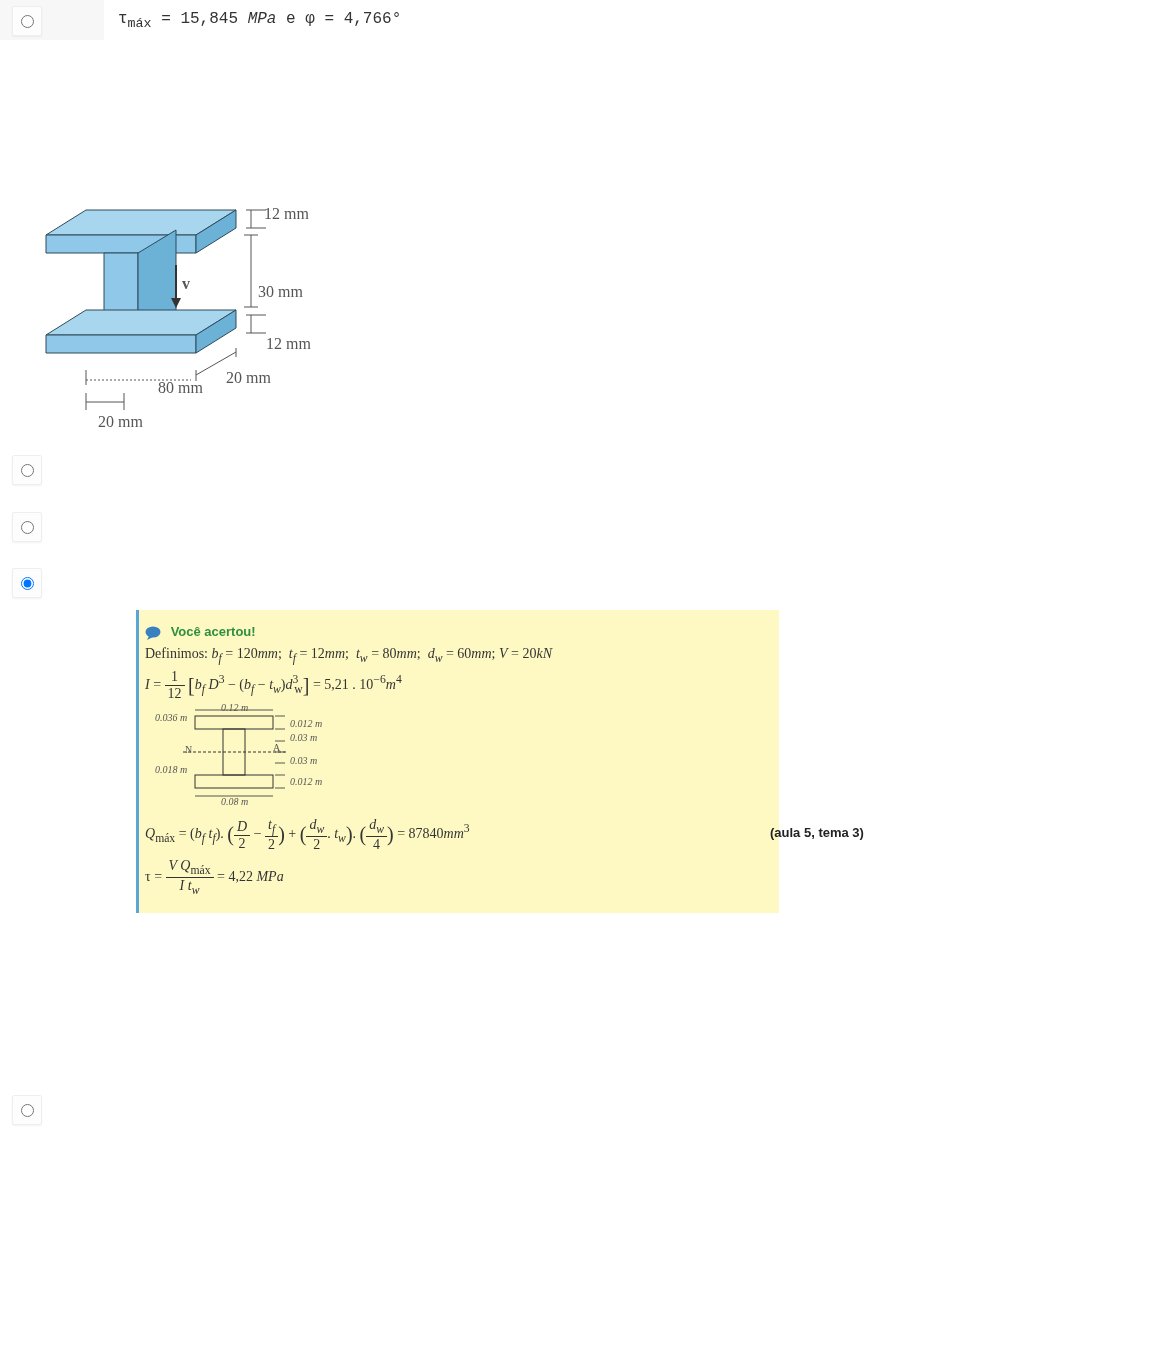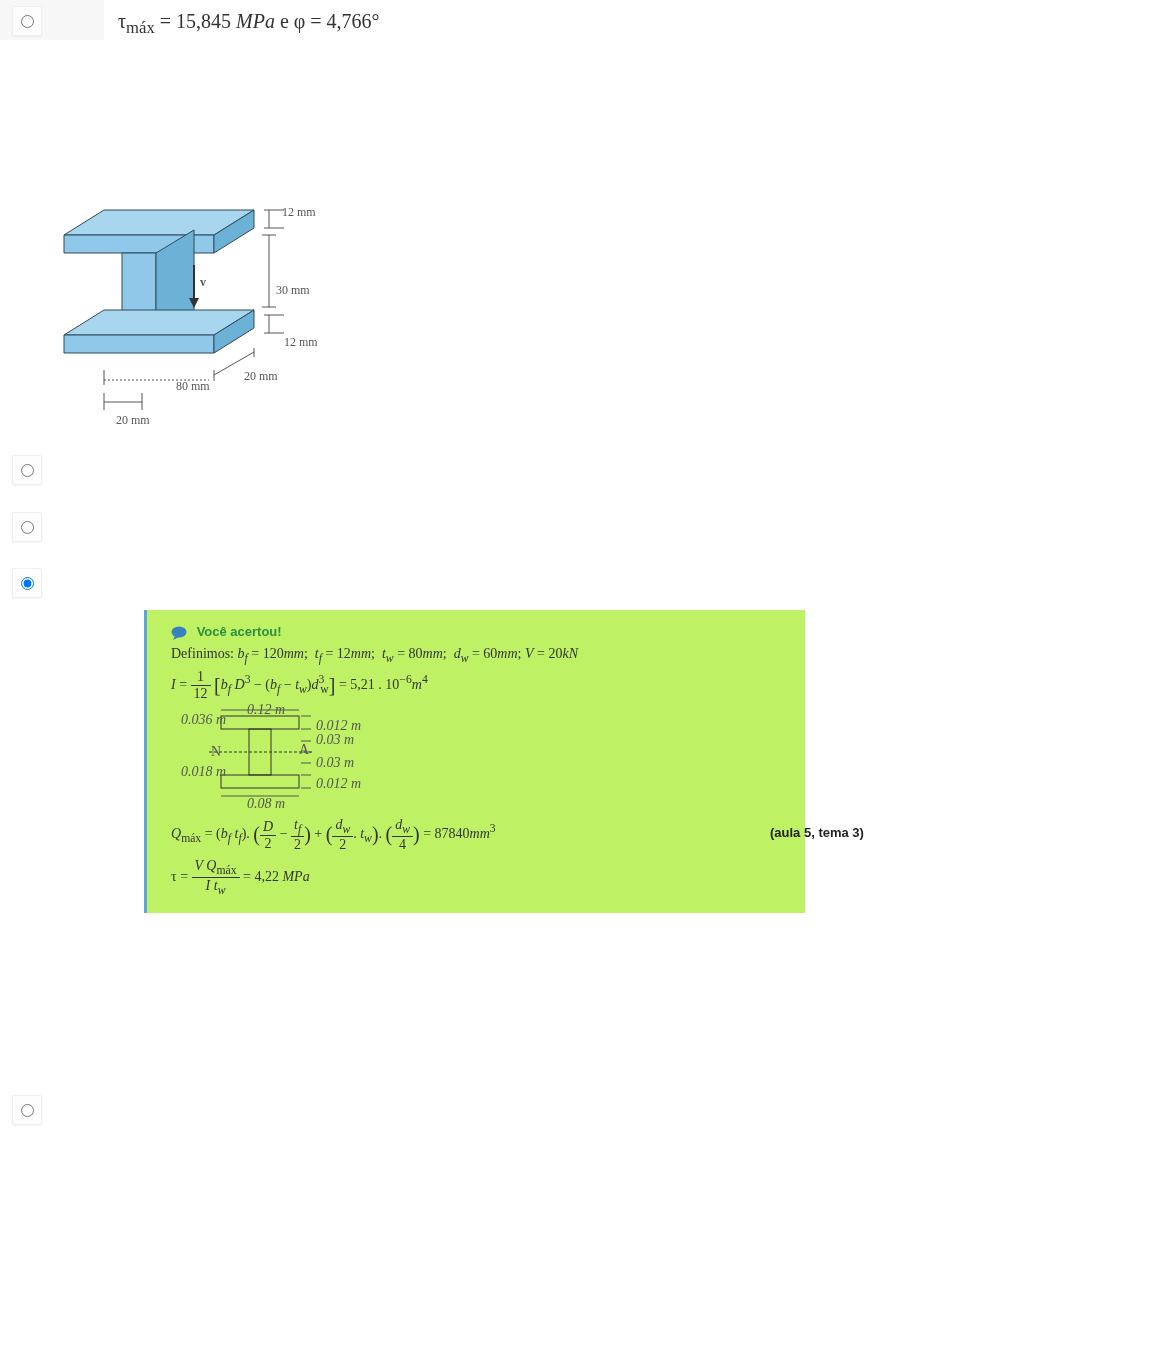--- a/index.html
+++ b/index.html
@@ -20,39 +20,39 @@
     border-radius:2px;
     box-shadow:0 1px 2px rgba(0,0,0,.05);
     display:flex;align-items:center;justify-content:center;
   }
   .radio-box input{margin:0}
   .top-gray{
     position:absolute;left:0;top:0;width:104px;height:40px;background:#f7f7f7;
   }
   .top-formula{
     position:absolute;left:118px;top:10px;
-    font-family:Liberation Serif, serif;font-size:20px;color:#333;
+    font-family:Liberation Mono, monospace;font-size:16px;color:#333;
   }
   
-  .diagram{position:absolute;left:44px;top:175px;width:280px;height:260px;font-family:'Times New Roman',serif;font-size:12px;color:#555}
+  .diagram{position:absolute;left:26px;top:175px;width:280px;height:260px;font-family:'Times New Roman',serif;font-size:16px;color:#555}
   .diagram .lbl{position:absolute;white-space:nowrap}
   
   .feedback{
-    position:absolute;left:144px;top:610px;width:620px;
+    position:absolute;left:136px;top:610px;width:620px;
     border-left:3px solid #5aa6d8;
-    background:#bef264;
-    padding:14px 14px 16px 24px;
+    background:#fef9c3;
+    padding:14px 14px 16px 6px;
   }
   .feedback .head{color:#2f8f3f;font-weight:bold;margin-bottom:6px}
   .speech-icon{display:inline-block;width:18px;height:14px;vertical-align:middle;margin-right:4px}
   .sol-title{color:#333;font-family:Arial;margin-top:4px}
   .math{font-family:Liberation Serif, serif;font-size:14px;color:#333;display:block;margin-top:5px}
   .side-note{position:absolute;left:770px;top:825px;font-weight:bold;color:#222}
   
-  .mini-sketch{position:relative;width:185px;height:105px;margin:4px 0 6px 10px;font-family:'Times New Roman',serif;font-size:14px;font-style:italic;color:#555}
+  .mini-sketch{position:relative;width:185px;height:105px;margin:4px 0 6px 10px;font-family:'Times New Roman',serif;font-size:10px;font-style:italic;color:#555}
   .mini-sketch .t{position:absolute;white-space:nowrap}
   
   .frac{display:inline-block;vertical-align:middle;text-align:center;font-size:14px}
   .frac .n,.frac .d{display:block;padding:0 3px}
   .frac .n{border-bottom:1px solid #333}
   .big{font-size:20px;vertical-align:middle}
 </style>
 </head>
 <body>
 

